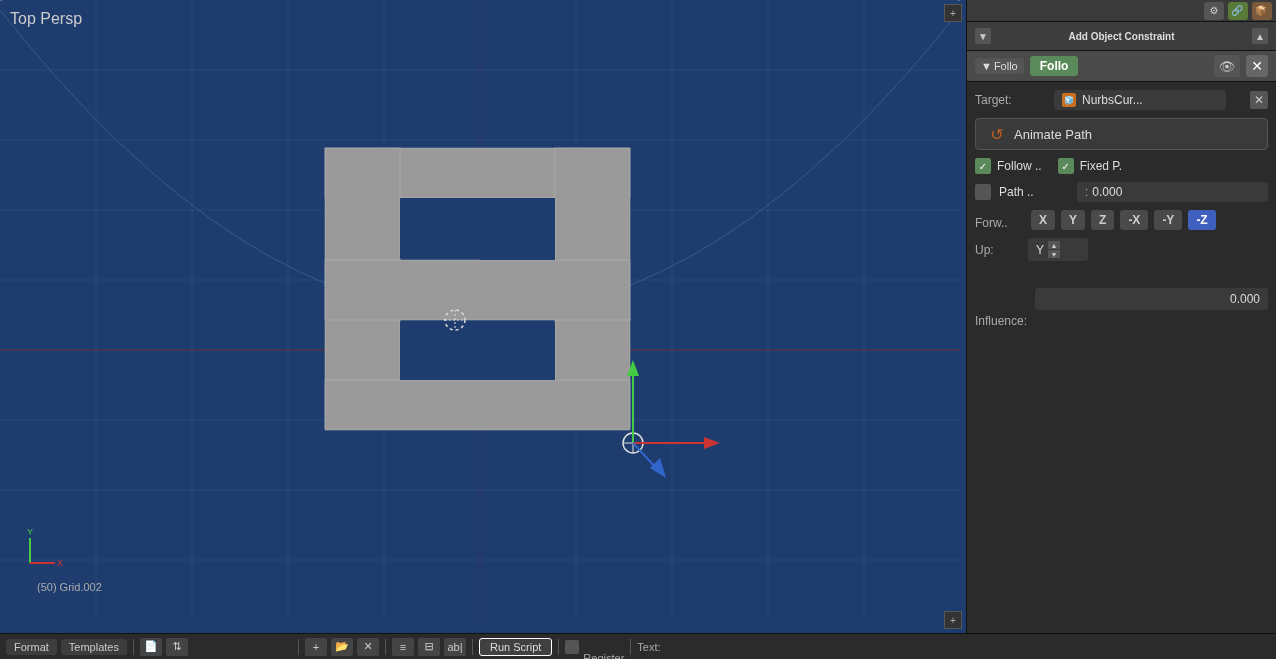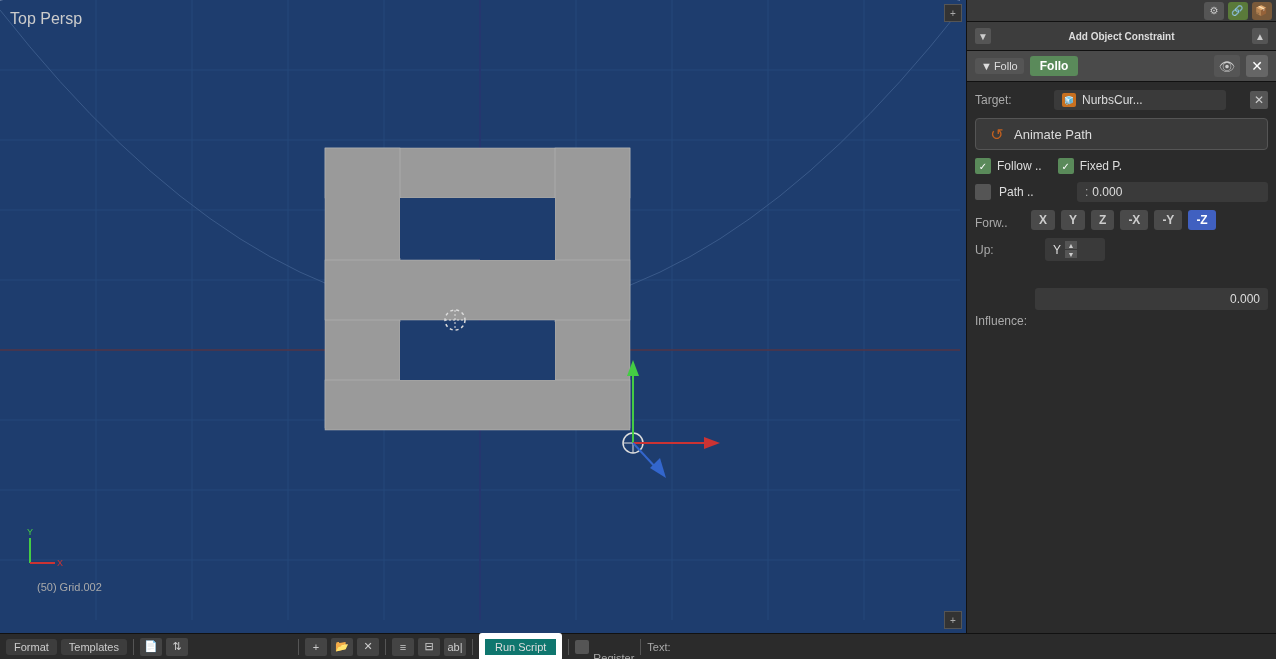--- a/index.html
+++ b/index.html
@@ -395,21 +395,21 @@
     }
 
     .axis-btn-active {
       background: #4060c0;
       color: #fff;
     }
 
     .up-row {
       display: flex;
       align-items: center;
-      gap: 20px;
+      gap: 3px;
     }
 
     .up-label {
       color: #aaa;
       font-size: 12px;
       min-width: 50px;
     }
 
     .up-select {
       background: #3a3a3a;
@@ -503,27 +503,27 @@
       border-radius: 3px;
       padding: 2px 6px;
       color: #ddd;
       font-size: 11px;
       min-width: 100px;
       cursor: pointer;
       margin-top: 44px;
     }
 
     .run-script-btn {
-      background: #0f766e;
+      background: #404040;
       border-radius: 3px;
       padding: 2px 10px;
       color: #ddd;
       font-size: 11px;
       cursor: pointer;
-      border: 6px solid #ffffff;
+      border: 1px solid #ffffff;
     }
 
     .register-checkbox {
       width: 14px;
       height: 14px;
       background: #555;
       border-radius: 2px;
     }
 
     .register-label {

